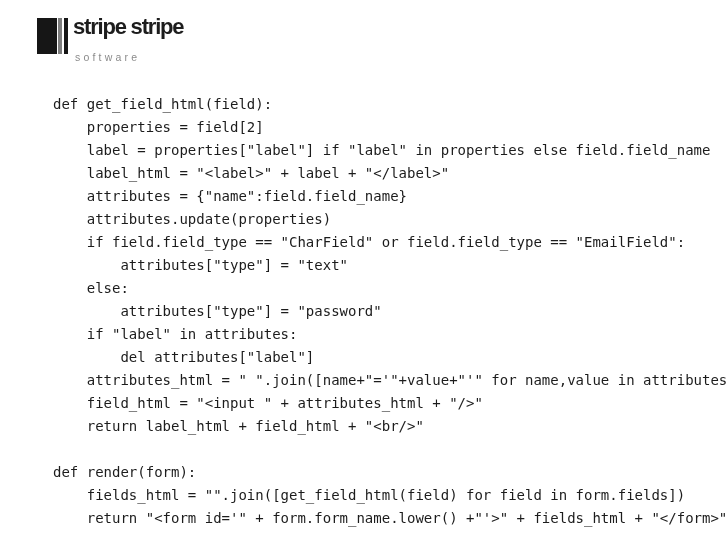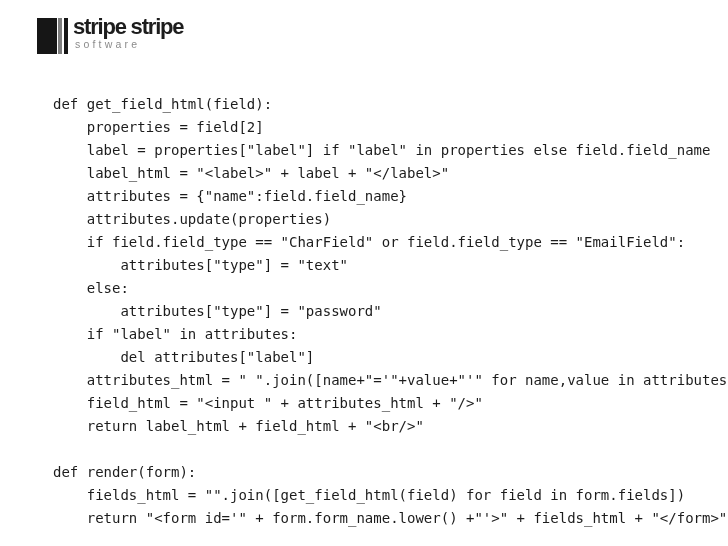--- a/index.html
+++ b/index.html
@@ -47,21 +47,21 @@
     letter-spacing: -1.2px;
     color: #1d1d1d;
     white-space: nowrap;
   }
   .logo-sub {
     font-family: "Liberation Sans", sans-serif;
     font-size: 10.5px;
     font-weight: 400;
     letter-spacing: 3.2px;
     color: #8b8b8b;
-    margin-top: 1px;
+    margin-top: 14px;
     margin-left: 2px;
     white-space: nowrap;
   }
 
   
   .code {
     position: absolute;
     left: 37px;
     top: 77px;
     margin: 16px;

